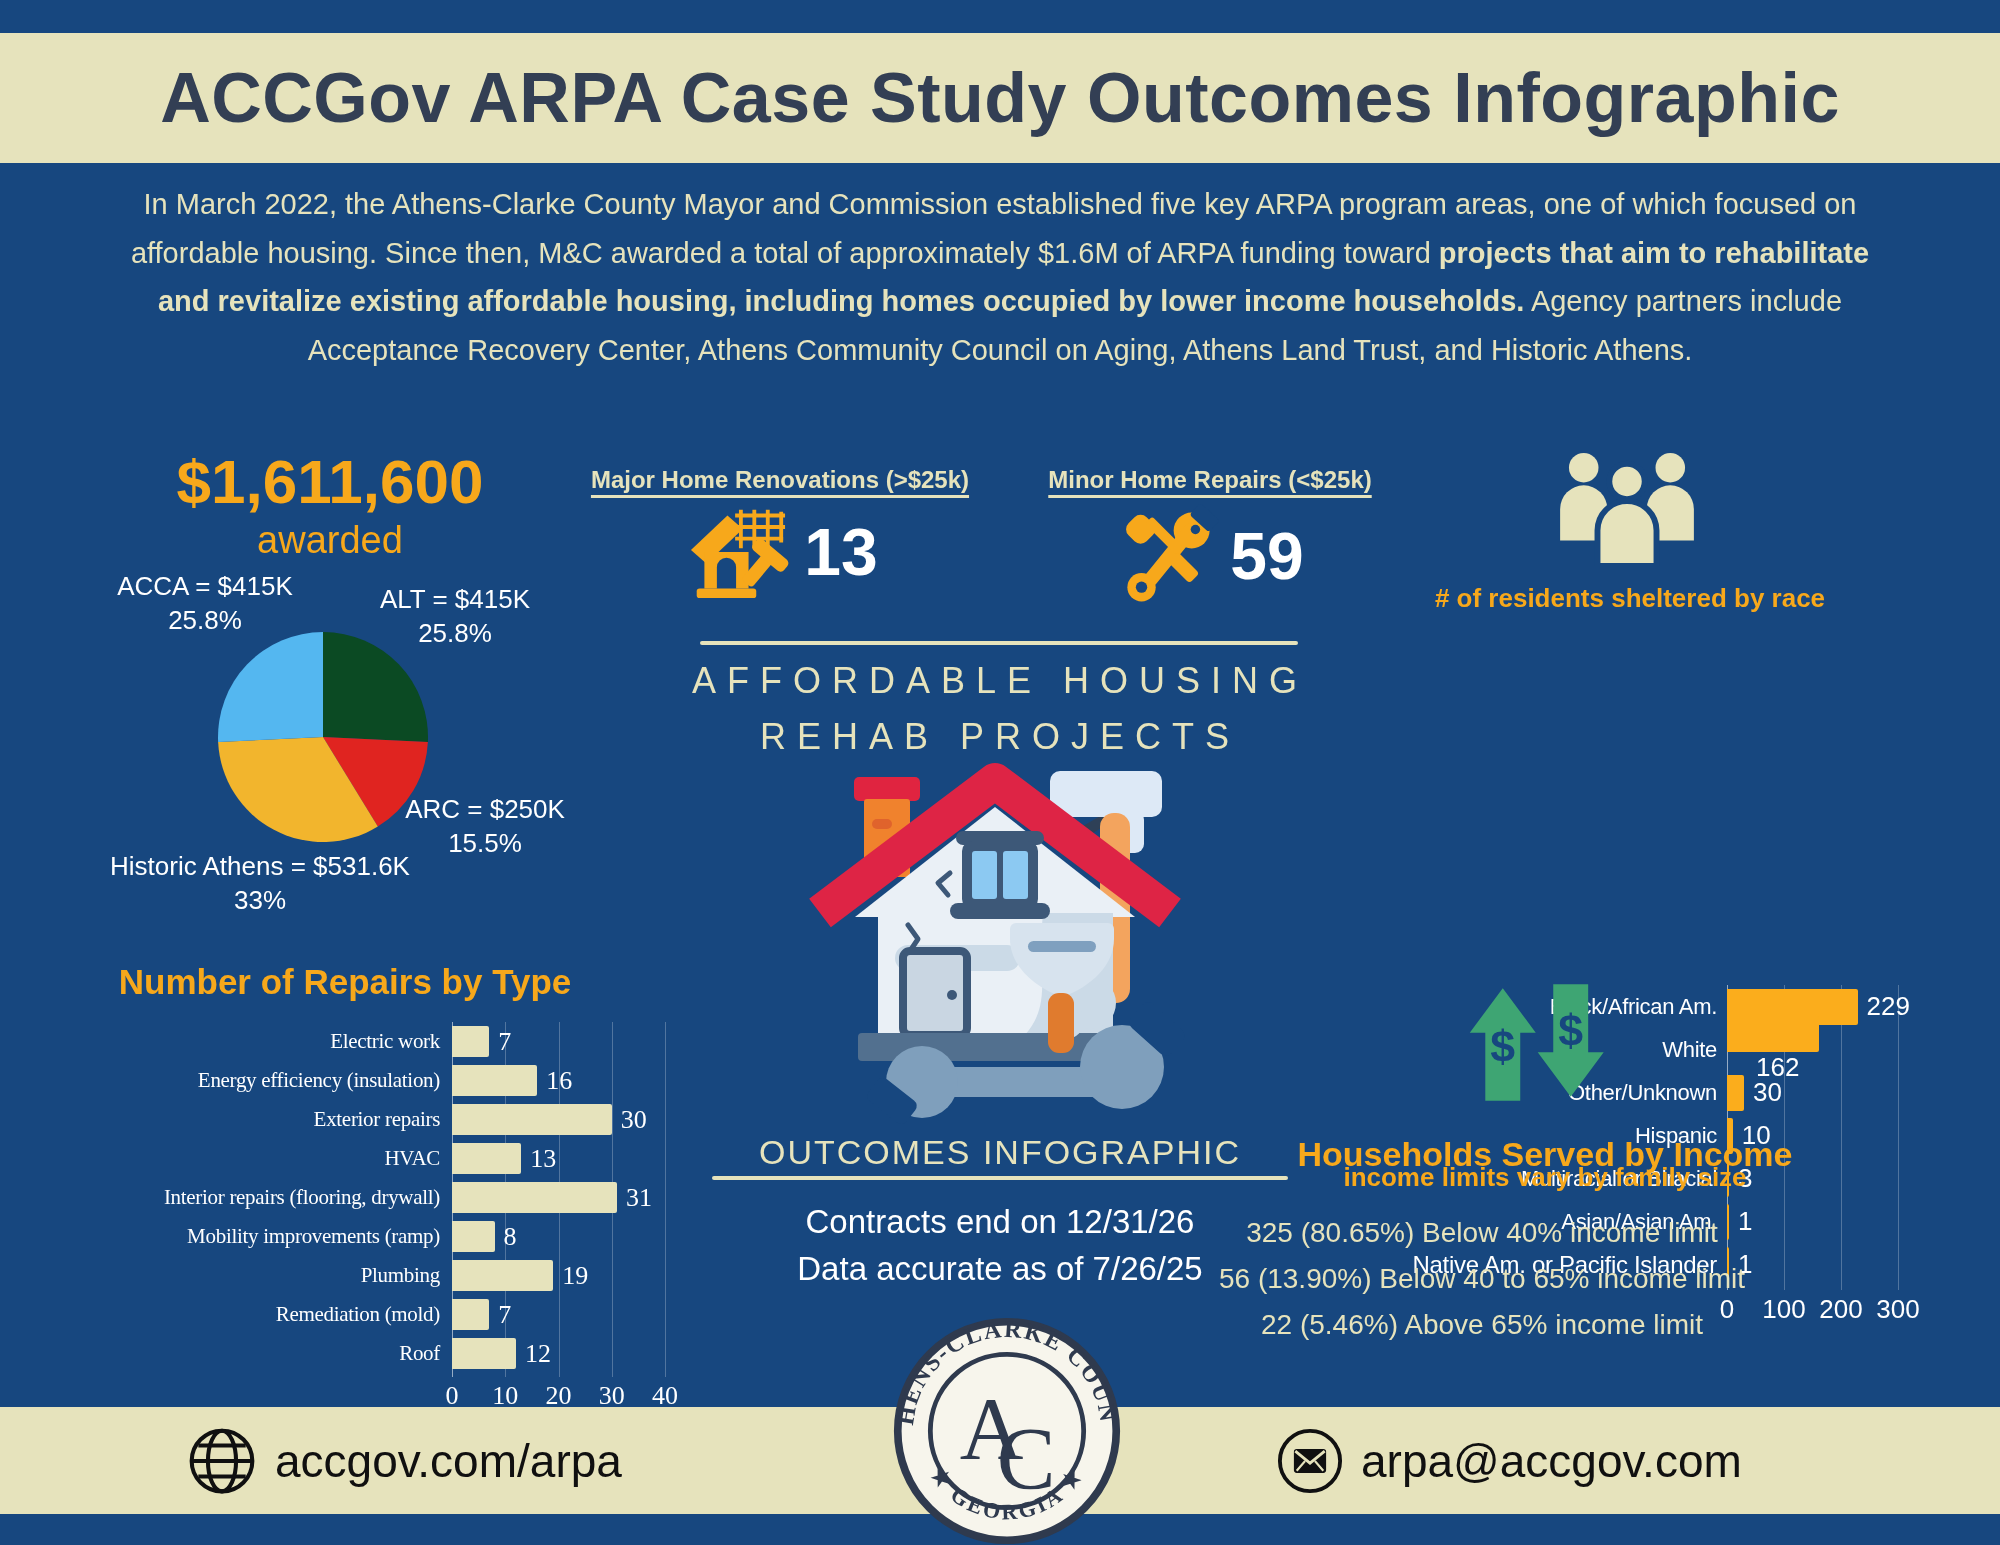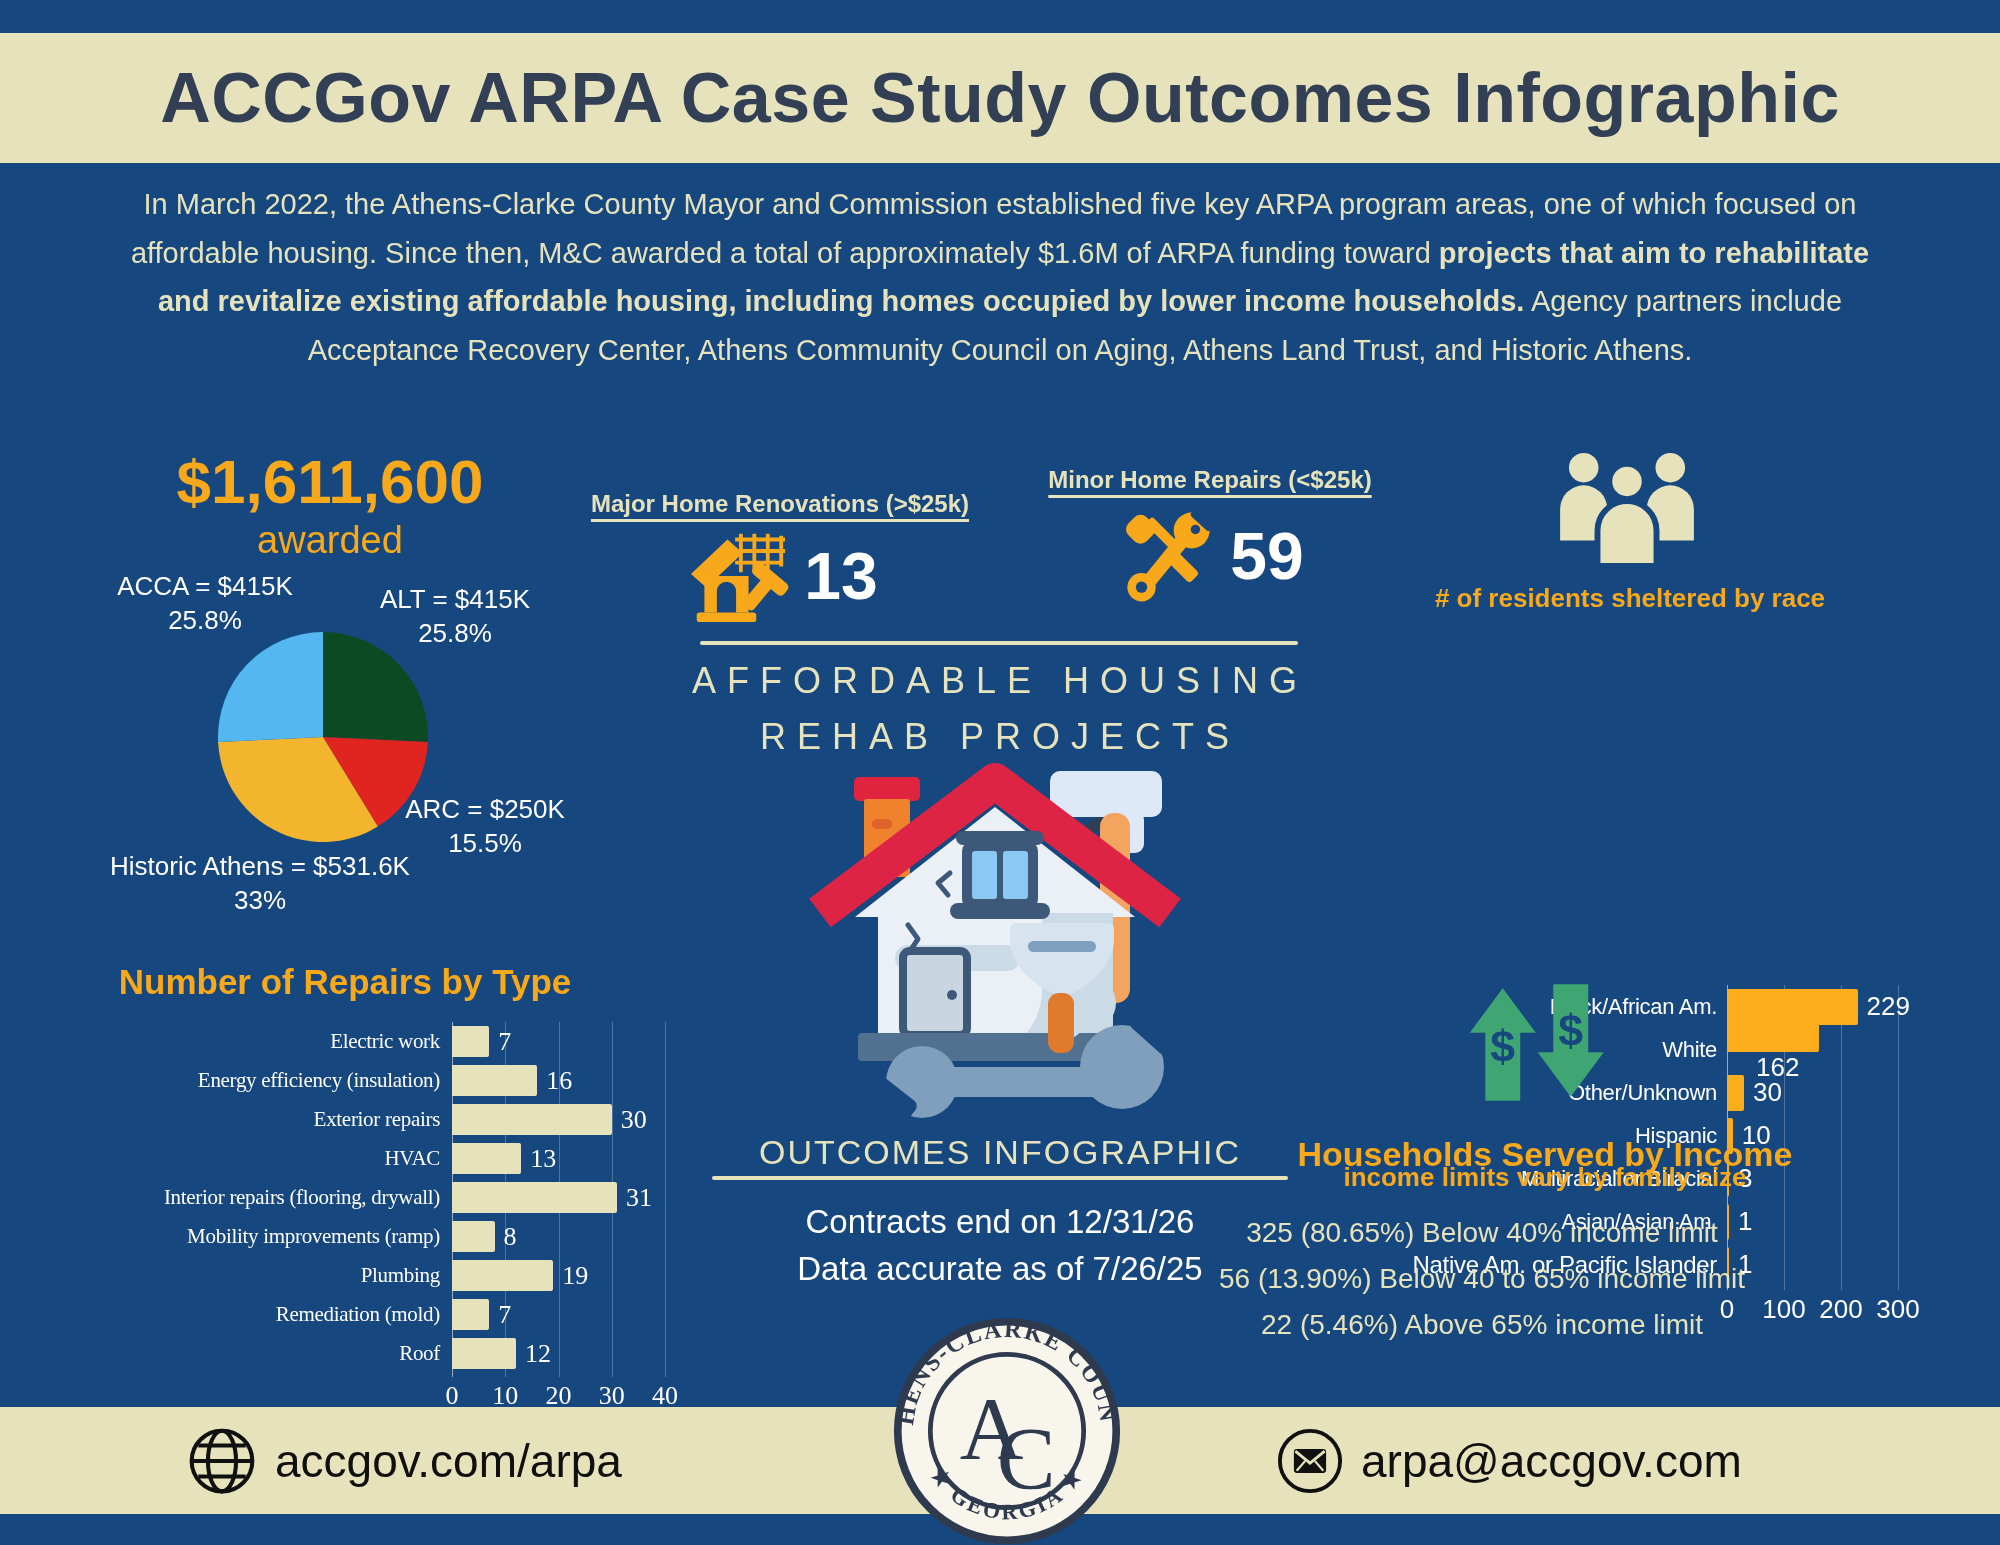--- a/index.html
+++ b/index.html
@@ -186,21 +186,21 @@
       </div>
       <div class="hbar-ticks" style="height: 42px;">
         <span style="left: 362px; font-size: 26px;">0</span>
         <span style="left: 415.25px; font-size: 26px;">10</span>
         <span style="left: 468.5px; font-size: 26px;">20</span>
         <span style="left: 521.75px; font-size: 26px;">30</span>
         <span style="left: 575px; font-size: 26px;">40</span>
       </div>
     </div>
 
-  <div class="abs stat" style="left:540px;top:466px;width:480px;margin-top:24px;">
+  <div class="abs stat" style="left:540px;top:466px;width:480px;">
     <div class="stat-title">Major Home Renovations (&gt;$25k)</div>
     <div class="stat-row">
       <svg width="112" height="96" viewBox="0 0 110 100">
         <g stroke="#F7A81B" stroke-width="4" fill="none">
           <path d="M58,6 V46 M72,6 V46 M86,6 V44 M100,8 V40"></path>
           <path d="M52,12 H104 M52,24 H104 M52,36 H102"></path>
         </g>
         <g fill="#F7A81B">
           <polygon points="6,48 44,12 60,26 22,62"></polygon>
           <path fill-rule="evenodd" d="M20,50 H66 V88 H20 Z M33,66 a10,10 0 0 1 20,0 V88 H33 Z"></path>

